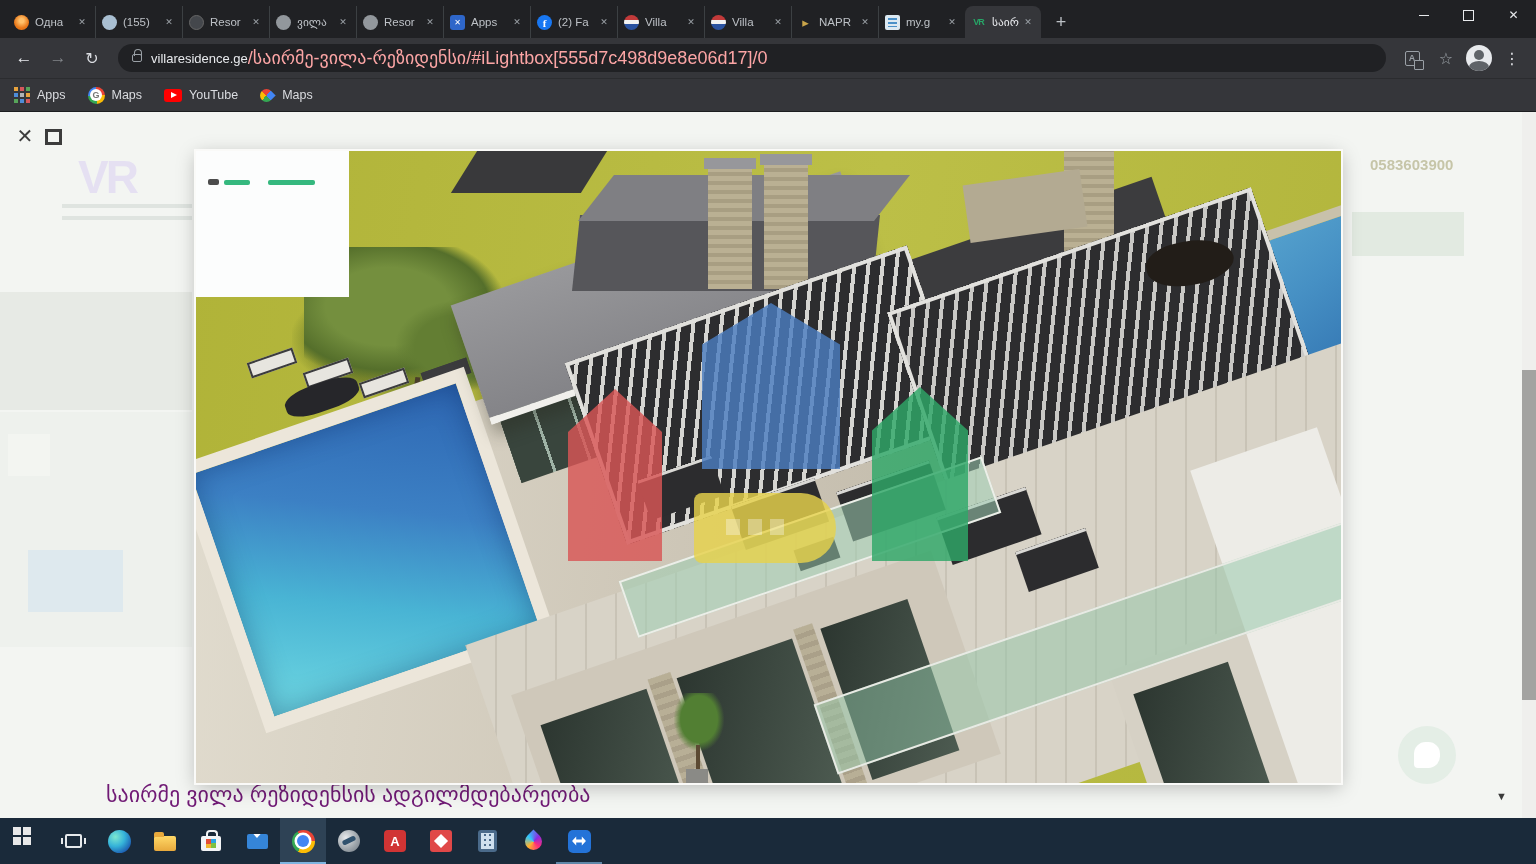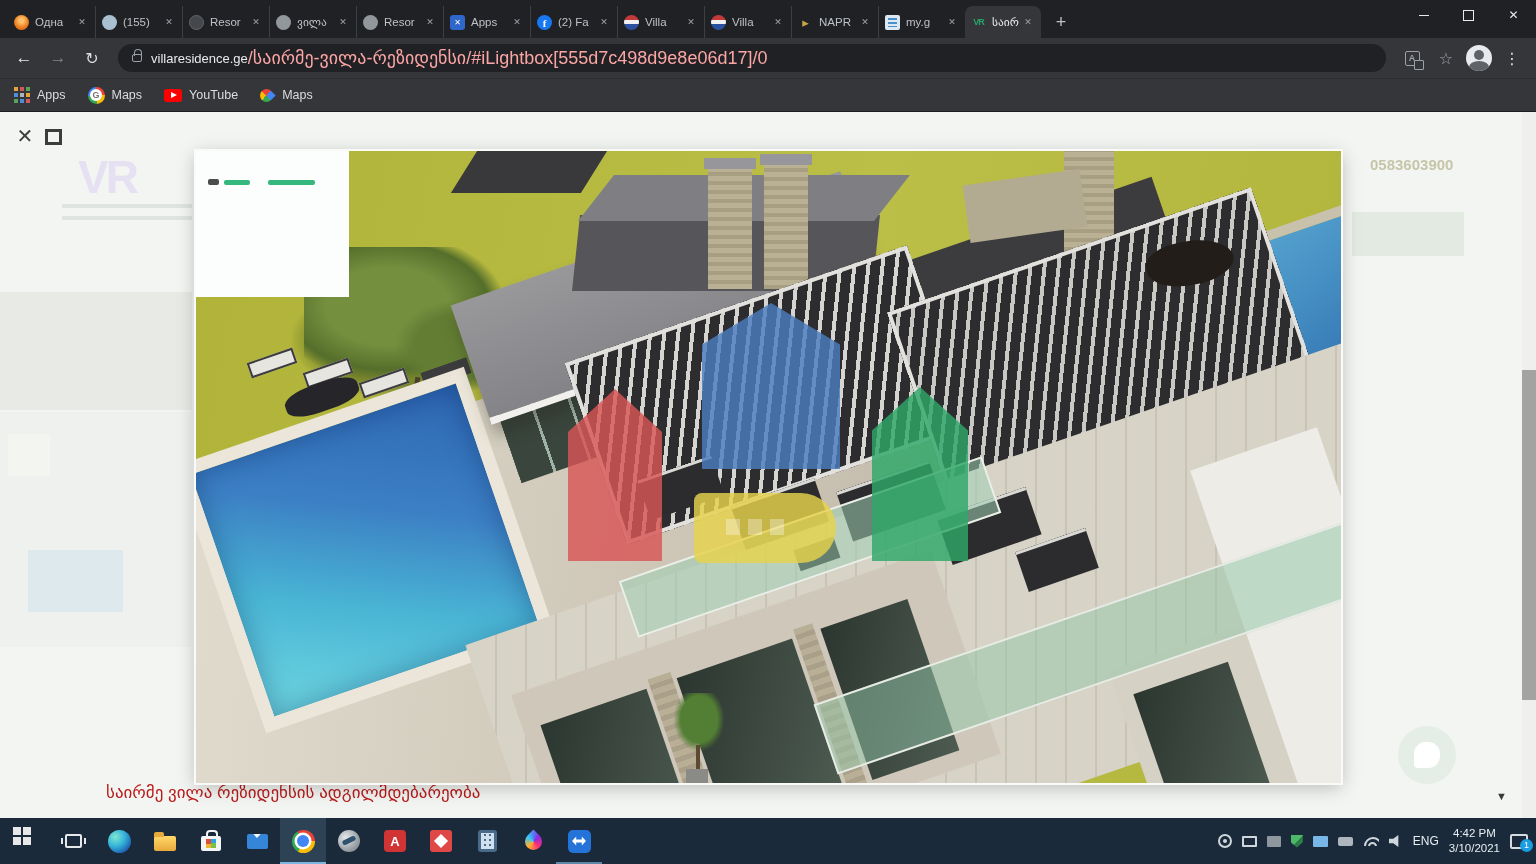--- a/index.html
+++ b/index.html
@@ -69,21 +69,21 @@
   .bgBpool{left:28px;top:438px;width:95px;height:62px;background:#d9e7ee;opacity:.8}
   .bgC{left:8px;top:322px;width:42px;height:42px;background:#f7f9f6;color:#2ea56a;font:700 15px "Liberation Sans",sans-serif;display:flex;align-items:center;justify-content:center;opacity:.5}
   .bgvr{left:78px;top:38px;color:#8b5cf6;font:700 46px "Liberation Sans",sans-serif;opacity:.13;letter-spacing:-3px}
   .bgvr-lines{left:62px;top:92px;width:130px;height:4px;background:#8a9a90;opacity:.18;box-shadow:0 12px 0 #8a9a90}
   .bgphone{left:1370px;top:44px;font-size:15px;font-weight:700;color:#9a9660;opacity:.5;white-space:nowrap}
   .bggreen{left:1352px;top:100px;width:112px;height:44px;background:#e2eae1}
   .bgchat{left:1398px;top:614px;width:58px;height:58px;border-radius:50%;background:#e4eee6;position:absolute}
   .bgchat::after{content:"";position:absolute;inset:16px;background:#fff;border-radius:45% 45% 45% 4px}
   .bgdown::after{content:"▼";font-size:11px;color:#3a3a3a}
   .bgdown{left:1496px;top:674px}
-  .caption{left:106px;top:670px;font-size:17px;color:#b91c1c;white-space:nowrap}
+  .caption{left:106px;top:670px;font-size:22px;color:#701a75;white-space:nowrap}
   .lb-close{left:13px;top:12px;width:24px;height:24px;display:flex;align-items:center;justify-content:center}
   .lb-close::after{content:"✕";font:700 20px "DejaVu Sans",sans-serif;color:#3c3c3c}
   .lb-full{left:45px;top:17px;width:17px;height:16px;border:3px solid #3c3c3c}
   #sbar{right:0;top:0;width:14px;height:100%;background:#efefed}
   #sthumb{position:absolute;right:0;top:258px;width:14px;height:330px;background:#a3a3a1}
   
   #sc{position:absolute;left:196px;top:39px;width:1145px;height:632px;overflow:hidden;background:linear-gradient(100deg,#b0b338,#bcbf47 55%,#b2b53c);box-shadow:0 0 0 2px #fafaf8,0 4px 18px rgba(0,0,0,.25)}
   #sc div{position:absolute}
   .sc-darkpatch{left:268px;top:0;width:130px;height:42px;background:#39393b;transform:skewX(-32deg)}
   .sc-treeLsh{left:96px;top:128px;width:230px;height:120px;background:radial-gradient(ellipse,rgba(70,92,28,.55) 0 55%,rgba(70,92,28,0) 72%)}
@@ -416,31 +416,13 @@
     </div>
   <div class="tb-item">
       <span class="ic-calc"></span>
     </div>
   <div class="tb-item">
       <span class="ic-drop"></span>
     </div>
   <div class="tb-item open">
       <span class="ic-tv"></span>
     </div>
-  <div id="tray">
-    <span class="tr-circle"></span>
-    <span class="tr-mon"></span>
-    <span class="tr-dark"></span>
-    <span class="tr-shield"></span>
-    <span class="tr-blue"></span>
-    <span class="tr-usb"></span>
-    <span class="tr-wifi"></span>
-    <span class="tr-vol"></span>
-    <span class="tr-lang">ENG</span>
-    <div class="tr-clock">
-      <div>4:42 PM</div>
-      <div>3/10/2021</div>
-    </div>
-    <span class="tr-notif">
-        <span class="tr-badge">1</span>
-      </span>
-  </div>
 </div>
 
 </body></html>

